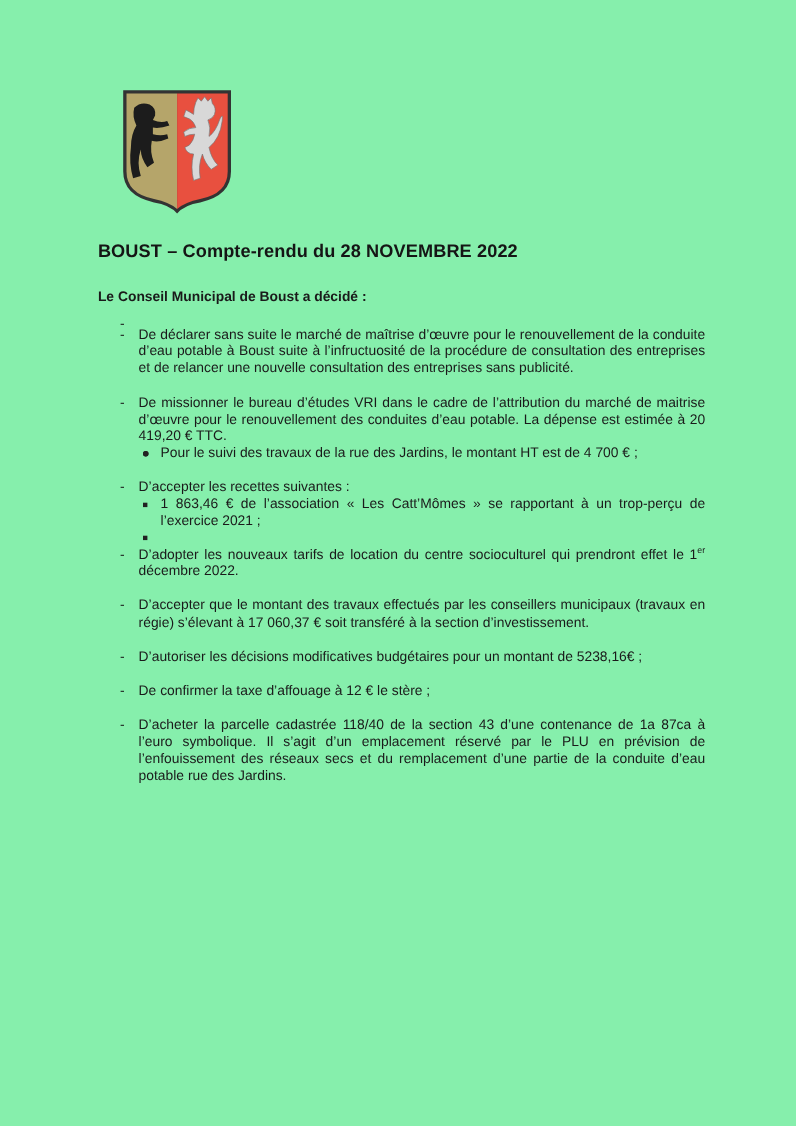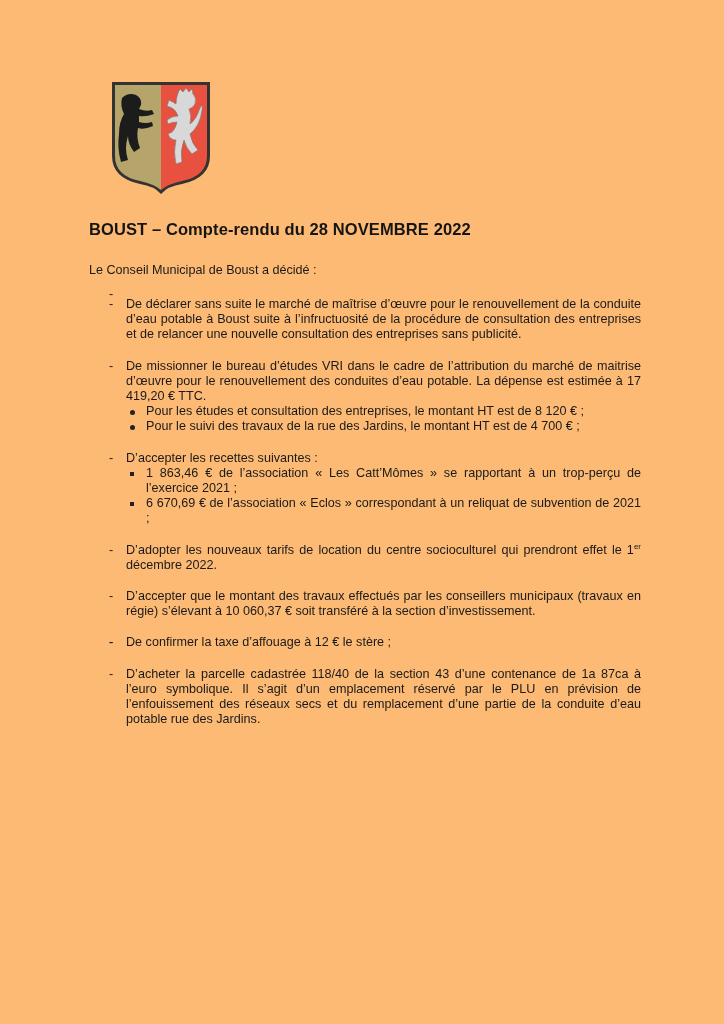--- a/index.html
+++ b/index.html
@@ -1,20 +1,20 @@
 <!DOCTYPE html>
 <html><head>
   <meta charset="utf-8">
   <style>
     html, body { margin: 0; padding: 0; background: #ffffff; }
     body { width: 724px; height: 1024px; position: relative; overflow: hidden; font-family: "Liberation Sans", sans-serif; color: #1a1a1a; }
-    .page { position: absolute; left: 0; top: 0; width: 724px; height: 1024px; background: #fdba74; }
+    .page { position: absolute; left: 0; top: 0; width: 724px; height: 1024px; background: #86efac; }
     .crest { position: absolute; left: 106px; top: 78px; width: 110px; height: 118px; }
     .title { position: absolute; left: 89px; top: 220px; font-size: 16.5px; font-weight: bold; letter-spacing: 0.1px; color: #151515; }
-    .intro { position: absolute; left: 89px; top: 263px; font-size: 12.6px; }
+    .intro { position: absolute; left: 89px; top: 263px; font-size: 12.6px; font-weight: bold; }
     .content { position: absolute; left: 89px; top: 281px; width: 552px; font-size: 12.6px; line-height: 15.2px; }
     .item { position: relative; padding-left: 37px; text-align: justify; }
     .item .dash { position: absolute; left: 20px; top: 0; }
     .gap2 { margin-top: 16px; }
     ul.sub { list-style: none; margin: 0; padding: 0; }
     ul.sub li { position: relative; padding-left: 20px; text-align: justify; }
     .dot { display: inline-block; width: 5px; height: 5px; border-radius: 50%; background: #222; position: absolute; left: 4px; top: 6px; }
     .sq { display: inline-block; width: 4px; height: 4px; background: #222; position: absolute; left: 4px; top: 6px; }
     sup { font-size: 8px; line-height: 0; }
   </style>
@@ -43,49 +43,49 @@
       <span class="dash">-</span>
     </div>
 
     <div class="item gap2">
       <span class="dash">-</span>
       <span>De déclarer sans suite le marché de maîtrise d’œuvre pour le renouvellement de la conduite d’eau potable à Boust suite à l’infructuosité de la procédure de consultation des entreprises et de relancer une nouvelle consultation des entreprises sans publicité.</span>
     </div>
 
     <div class="item gap2">
       <span class="dash">-</span>
-      <span>De missionner le bureau d’études VRI dans le cadre de l’attribution du marché de maitrise d’œuvre pour le renouvellement des conduites d’eau potable. La dépense est estimée à 17 419,20 € TTC.</span>
+      <span>De missionner le bureau d’études VRI dans le cadre de l’attribution du marché de maitrise d’œuvre pour le renouvellement des conduites d’eau potable. La dépense est estimée à 20 419,20 € TTC.</span>
       <ul class="sub">
-        <li><span class="dot"></span><span>Pour les études et consultation des entreprises, le montant HT est de 8 120 € ;</span></li>
+        <li><span class="dot"></span></li>
         <li><span class="dot"></span><span>Pour le suivi des travaux de la rue des Jardins, le montant HT est de 4 700 € ;</span></li>
       </ul>
     </div>
 
     <div class="item gap2">
       <span class="dash">-</span>
       <span>D’accepter les recettes suivantes :</span>
       <ul class="sub">
         <li><span class="sq"></span><span>1 863,46 € de l’association « Les Catt’Mômes » se rapportant à un trop-perçu de l’exercice 2021 ;</span></li>
         <li><span class="sq"></span></li>
-        <li><span class="sq"></span><span>6 670,69 € de l’association « Eclos » correspondant à un reliquat de subvention de 2021 ;</span></li>
       </ul>
     </div>
 
     <div class="item gap2">
       <span class="dash">-</span>
       <span><span>D’adopter les nouveaux tarifs de location du centre socioculturel qui prendront effet le 1</span><sup>er</sup><span> décembre 2022.</span></span>
     </div>
 
     <div class="item gap2">
       <span class="dash">-</span>
-      <span>D’accepter que le montant des travaux effectués par les conseillers municipaux (travaux en régie) s’élevant à 10 060,37 € soit transféré à la section d’investissement.</span>
+      <span>D’accepter que le montant des travaux effectués par les conseillers municipaux (travaux en régie) s’élevant à 17 060,37 € soit transféré à la section d’investissement.</span>
     </div>
 
     <div class="item gap2">
       <span class="dash">-</span>
+      <span>D’autoriser les décisions modificatives budgétaires pour un montant de 5238,16€ ;</span>
     </div>
 
     <div class="item gap2">
       <span class="dash">-</span>
       <span>De confirmer la taxe d’affouage à 12 € le stère ;</span>
     </div>
 
     <div class="item gap2">
       <span class="dash">-</span>
       <span>D’acheter la parcelle cadastrée 118/40 de la section 43 d’une contenance de 1a 87ca à l’euro symbolique. Il s’agit d’un emplacement réservé par le PLU en prévision de l’enfouissement des réseaux secs et du remplacement d’une partie de la conduite d’eau potable rue des Jardins.</span>

